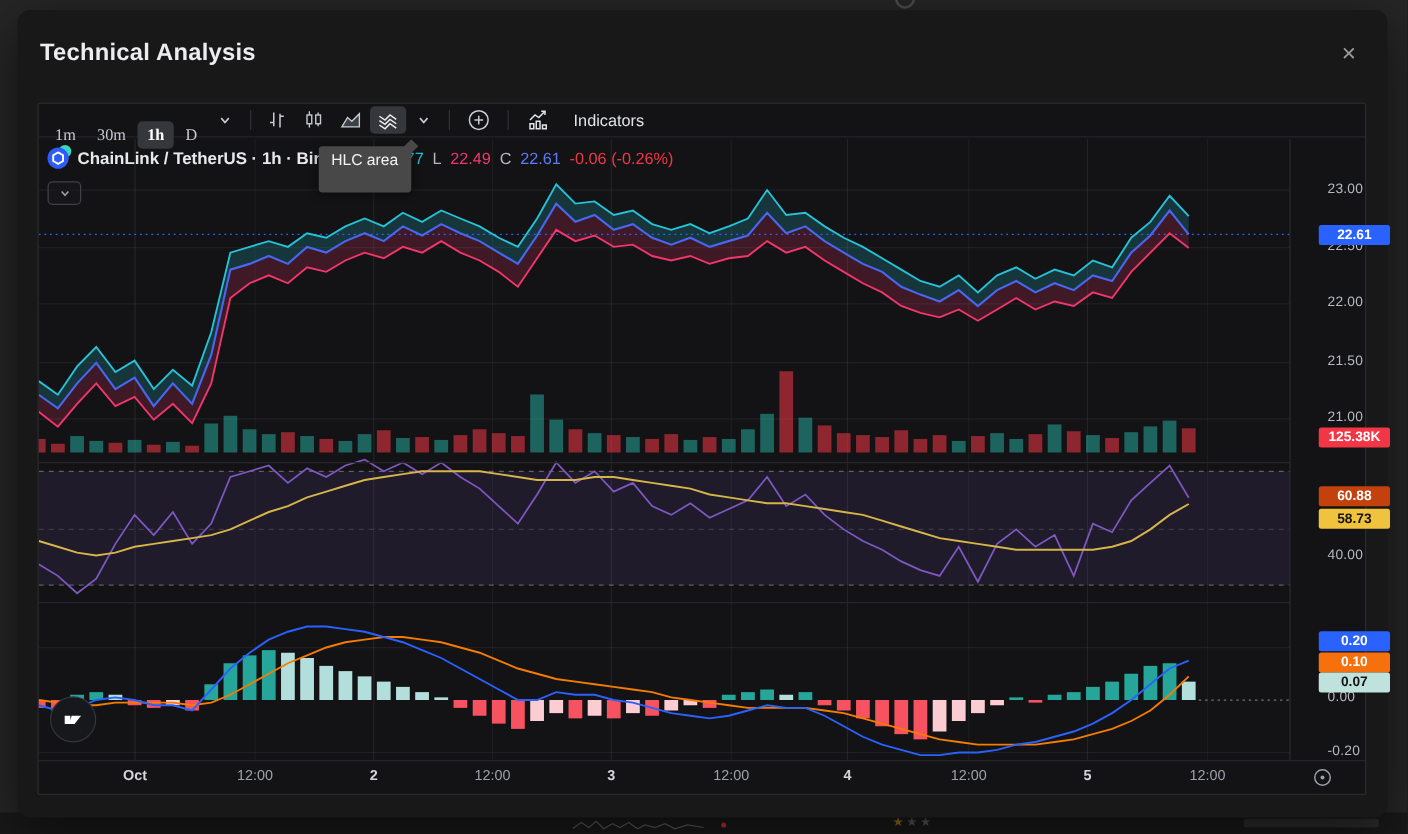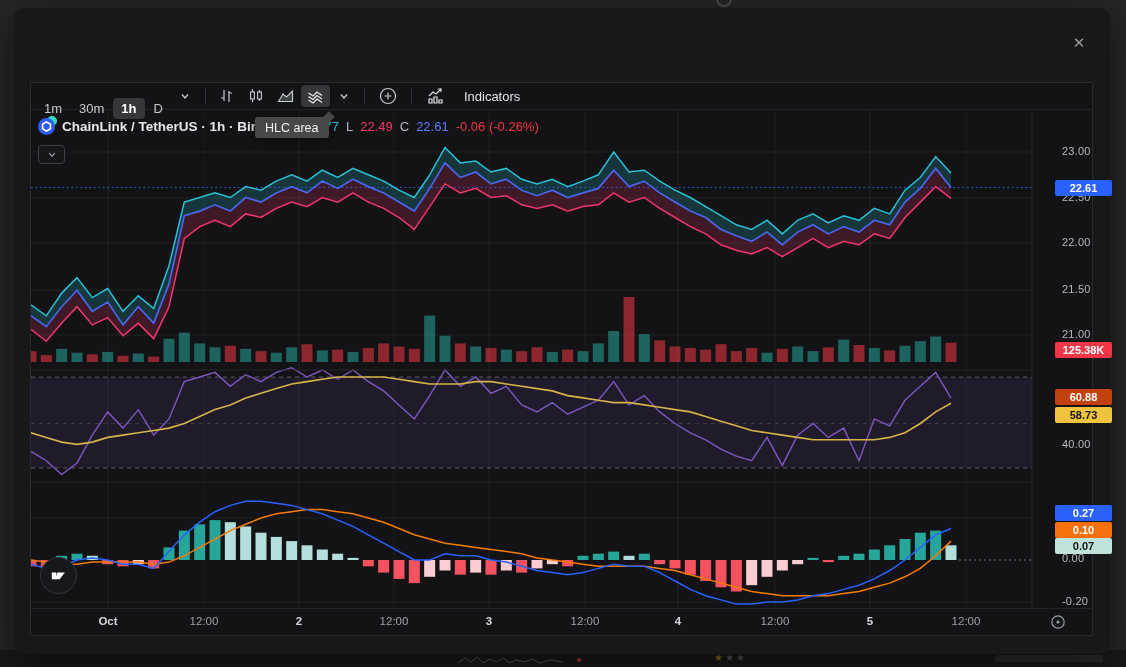--- a/index.html
+++ b/index.html
@@ -21,42 +21,42 @@
     border-radius:10px;box-shadow:0 12px 44px rgba(0,0,0,.55);z-index:2;}
   .modal-title{position:absolute;left:18px;top:24px;font-size:19px;font-weight:700;color:#ededf0;letter-spacing:.2px;}
   .close-btn{position:absolute;right:18px;top:22px;width:26px;height:26px;background:none;border:none;
     color:#9b9b9b;font-size:15px;cursor:pointer;font-family:inherit;}
 
   
   .widget{position:absolute;left:16px;top:74px;width:1063px;height:554px;border:1px solid #2b2b2f;
     background:#131315;border-radius:2px;}
 
   .toolbar{height:27px;border-bottom:1px solid #242428;display:flex;align-items:center;padding:0 5px;gap:1px;}
-  .tf{padding:3px 8px;font-size:13px;color:#c6cad0;background:none;border:none;border-radius:4px;font-family:Liberation Sans, sans-serif;cursor:pointer;margin-top:24px;}
+  .tf{padding:3px 8px;font-size:13px;color:#c6cad0;background:none;border:none;border-radius:4px;font-family:Liberation Serif, serif;cursor:pointer;margin-top:24px;}
   .tf.active{background:#36373c;color:#fff;font-weight:700;}
   .icon-btn{min-width:26px;height:22px;display:flex;align-items:center;justify-content:center;background:none;border:none;
     border-radius:4px;cursor:pointer;color:#c9ccd2;}
   .icon-btn.active{background:#36373c;color:#ecedef;}
   .sep{width:1px;height:16px;background:#2f2f34;margin:0 6px;}
   .indicators-btn{display:flex;align-items:center;gap:19px;color:#e2e4e8;font-size:13px;background:none;border:none;
     padding:0 8px;font-family:inherit;cursor:pointer;}
 
   #chart-svg{position:absolute;left:0;top:28px;display:block;}
 
   
   .legend{position:absolute;left:7px;top:35px;display:flex;align-items:center;gap:7px;font-size:13.5px;
     font-weight:600;color:#e6e8eb;z-index:3;white-space:nowrap;cursor:pointer;}
   .cl-logo{position:relative;width:17px;height:17px;flex:0 0 17px;}
   .cl-glow{position:absolute;right:-2px;top:-2px;width:10px;height:10px;background:#35d9c0;border-radius:50%;}
   .cl-main{position:absolute;inset:0;background:#2f5cf6;border-radius:50%;display:flex;align-items:center;justify-content:center;}
   .vals{display:flex;gap:7px;margin-left:24px;font-weight:400;font-size:13px;align-items:center;}
   .lab{color:#b3b6bd;} .vH{color:#25c2d8;} .vL{color:#f2366c;} .vC{color:#5b7cfa;} .chg{color:#f23645;}
 
   .tooltip{position:absolute;left:224px;top:34px;background:#484848;color:#f2f2f2;font-size:12.5px;
-    padding:4px 10px 3px;border-radius:3px;z-index:4;box-shadow:0 2px 8px rgba(0,0,0,.45);}
+    padding:4px 10px 19px;border-radius:3px;z-index:4;box-shadow:0 2px 8px rgba(0,0,0,.45);}
   .tooltip:before{content:"";position:absolute;top:-4px;left:70px;width:8px;height:8px;background:#484848;transform:rotate(45deg);}
 
   .collapse-btn{position:absolute;left:7px;top:62px;width:27px;height:19px;border:1px solid #3e4046;border-radius:4px;
     background:rgba(25,25,28,.6);color:#9aa0a8;display:flex;align-items:center;justify-content:center;z-index:3;cursor:pointer;}
 
   
   .price-scale{position:absolute;left:1001px;top:28px;width:60px;height:497px;z-index:3;cursor:ns-resize;margin-left:22px;}
   .plab{position:absolute;left:8px;font-size:11px;color:#b6b9c1;letter-spacing:.2px;}
   .badge{position:absolute;left:1px;width:57px;height:16px;line-height:16px;text-align:center;font-size:11px;
     color:#fff;border-radius:2px;font-weight:700;z-index:2;}
@@ -79,20 +79,21 @@
   <svg class="bg-spark" width="106" height="12" viewBox="0 0 106 12">
     <polyline points="0,9 7,4 13,8 19,3 25,9 32,5 38,8 45,4 52,9 58,6 66,8 74,5 82,9 92,6 105,8" fill="none" stroke="#8a8a8a" stroke-width="1"></polyline>
   </svg>
   <span class="bg-dot"></span>
   <span class="bg-bullish">Bullish</span>
   <span class="bg-stars"><span class="bg-star-1">★</span><span class="bg-star-2">★</span><span class="bg-star-3">★</span></span>
   <span class="bg-blur"></span>
 </div>
 
 <div class="modal">
+  <div class="modal-title">Technical Analysis</div>
   <button class="close-btn">✕</button>
 
   <div class="widget">
 
     <div class="toolbar">
       <button class="tf">1m</button>
       <button class="tf">30m</button>
       <button class="tf active">1h</button>
       <button class="tf">D</button>
       <button class="icon-btn">
@@ -345,21 +346,21 @@
       <div class="plab" style="top:34px">23.00</div>
       <div class="plab" style="top:80px">22.50</div>
       <div class="plab" style="top:125px">22.00</div>
       <div class="plab" style="top:172px">21.50</div>
       <div class="plab" style="top:217px">21.00</div>
       <div class="badge" id="badge-last" style="top: 69px; background: rgb(41, 98, 255);">22.61</div>
       <div class="badge" id="badge-vol" style="top: 231px; background: rgb(242, 54, 69);">125.38K</div>
       <div class="badge" id="badge-rsi" style="top: 278px; background: #c2410c;">60.88</div>
       <div class="badge dark" id="badge-rsima" style="top: 296px; background: rgb(240, 195, 62);">58.73</div>
       <div class="plab" style="top:327px">40.00</div>
-      <div class="badge" id="badge-macd" style="top: 394px; background: rgb(41, 98, 255);">0.27</div>
+      <div class="badge" id="badge-macd" style="top: 394px; background: rgb(41, 98, 255);">0.20</div>
       <div class="badge" id="badge-signal" style="top: 411px; background: rgb(246, 112, 13);">0.10</div>
       <div class="badge dark" id="badge-hist" style="top: 427px; background: rgb(191, 227, 220);">0.07</div>
       <div class="plab" style="top:441px">0.00</div>
       <div class="plab" style="top:484px">-0.20</div>
     </div>
 
     <div class="time-axis" id="time-axis">
       <svg class="axis-gear" viewBox="0 0 18 18">
         <circle cx="9" cy="9" r="6.2" fill="none" stroke="currentColor" stroke-width="1.2"></circle>
         <circle cx="9" cy="9" r="1.6" fill="currentColor"></circle>

